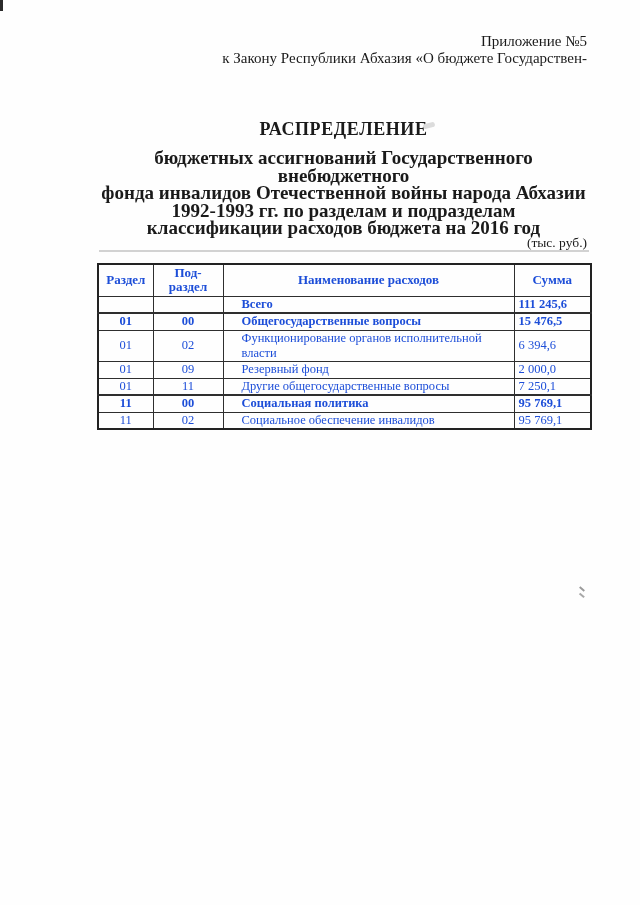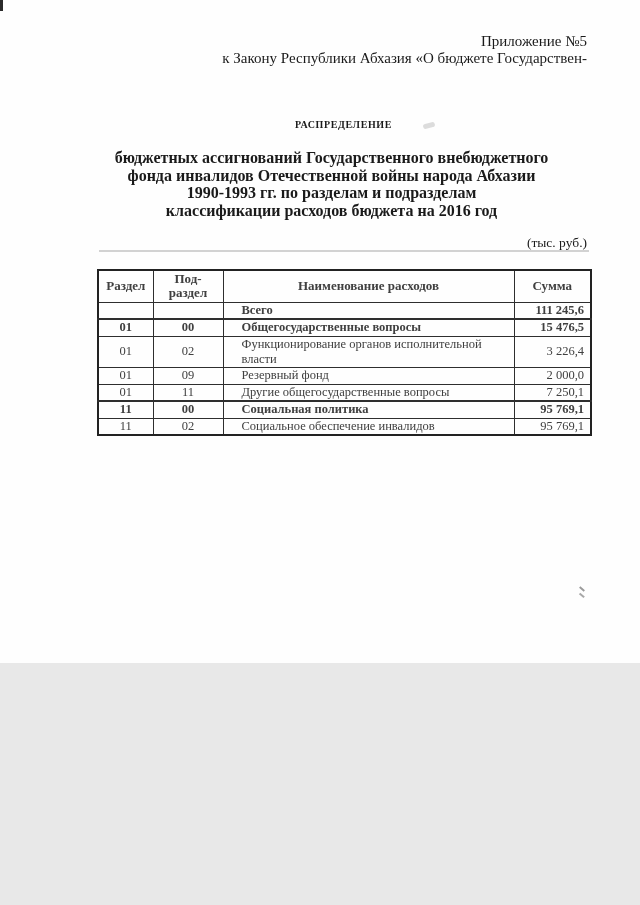--- a/index.html
+++ b/index.html
@@ -1,19 +1,19 @@
 <!DOCTYPE html>
 <html><head>
 <meta charset="utf-8">
 <style>
   html, body { margin: 0; padding: 0; background: #e8e8e8; }
   .page {
     position: relative;
     width: 640px;
-    height: 663px;
+    height: 905px;
     background: #fefefe;
     font-family: "Liberation Serif", "DejaVu Serif", serif;
     color: #1a1a1a;
     overflow: hidden;
   }
   
   .appendix {
     position: absolute;
     top: 33px;
     right: 53px;
@@ -22,49 +22,49 @@
     font-size: 15px;
     line-height: 17.4px;
   }
   .doc-title {
     position: absolute;
     top: 119px;
     left: 97px;
     width: 493px;
     text-align: center;
     font-weight: bold;
-    font-size: 10px;
+    font-size: 18px;
     letter-spacing: 0.6px;
   }
   .subtitle {
     position: absolute;
     top: 149px;
-    left: 85px;
+    left: 97px;
     width: 493px;
     text-align: center;
     font-weight: bold;
-    font-size: 16px;
+    font-size: 19px;
     line-height: 17.5px;
   }
   .units-note {
     position: absolute;
     top: 235px;
     right: 53px;
     font-size: 13.5px;
     margin-left: 16px;
   }
   
   .budget-table {
     position: absolute;
-    top: 269px;
+    top: 263px;
     left: 97px;
     width: 493px;
     border-collapse: collapse;
     font-size: 12.5px;
-    color: #404040;
+    color: #1d4ed8;
     table-layout: fixed;
   }
   .budget-table th, .budget-table td {
     border: 1px solid #2e2e2e;
     padding: 0 4px;
     overflow: hidden;
   }
   .budget-table { border: 2px solid #222; }
   .budget-table thead tr { height: 32px; }
   .budget-table tbody tr { height: 17px; }
@@ -74,21 +74,21 @@
     text-align: center;
     line-height: 14.5px;
     overflow-wrap: break-word;
   }
   .col-razdel   { width: 55px; }
   .col-podrazdel{ width: 70px; }
   .col-name     { width: 291px; }
   .col-sum      { width: 77px; }
   td.c-center { text-align: center; margin-top: 6px; }
   td.c-name   { text-align: left; padding-left: 18px; }
-  td.c-sum    { text-align: right; padding-right: 6px; }
+  td.c-sum    { text-align: left; padding-right: 6px; }
   tr.bold td  { font-weight: bold; }
   tr.sect td  { border-top-width: 2px; }
   
   .table-top-shadow {
     position: absolute;
     top: 250px;
     left: 99px;
     width: 490px;
     height: 2px;
     background: #d2d2d2;
@@ -133,21 +133,21 @@
     <div>Приложение №5</div>
     <div>к Закону Республики Абхазия «О бюджете Государствен-</div>
   </div>
 
   <div class="doc-title">РАСПРЕДЕЛЕНИЕ</div>
   <div class="title-smudge"></div>
 
   <div class="subtitle">
     <div>бюджетных ассигнований Государственного внебюджетного</div>
     <div>фонда инвалидов Отечественной войны народа Абхазии</div>
-    <div>1990-1993 гг. по разделам и подразделам</div>
+    <div>1992-1993 гг. по разделам и подразделам</div>
     <div>классификации расходов бюджета на 2016 год</div>
   </div>
 
   <div class="units-note">(тыс. руб.)</div>
 
   <div class="table-top-shadow"></div>
 
   <table class="budget-table">
     <colgroup>
       <col class="col-razdel">
@@ -173,21 +173,21 @@
       <tr class="bold sect">
         <td class="c-center">01</td>
         <td class="c-center">00</td>
         <td class="c-name">Общегосударственные вопросы</td>
         <td class="c-sum">15 476,5</td>
       </tr>
       <tr>
         <td class="c-center">01</td>
         <td class="c-center">02</td>
         <td class="c-name">Функционирование органов исполнительной власти</td>
-        <td class="c-sum">3 226,4</td>
+        <td class="c-sum">6 394,6</td>
       </tr>
       <tr>
         <td class="c-center">01</td>
         <td class="c-center">09</td>
         <td class="c-name">Резервный фонд</td>
         <td class="c-sum">2 000,0</td>
       </tr>
       <tr>
         <td class="c-center">01</td>
         <td class="c-center">11</td>

